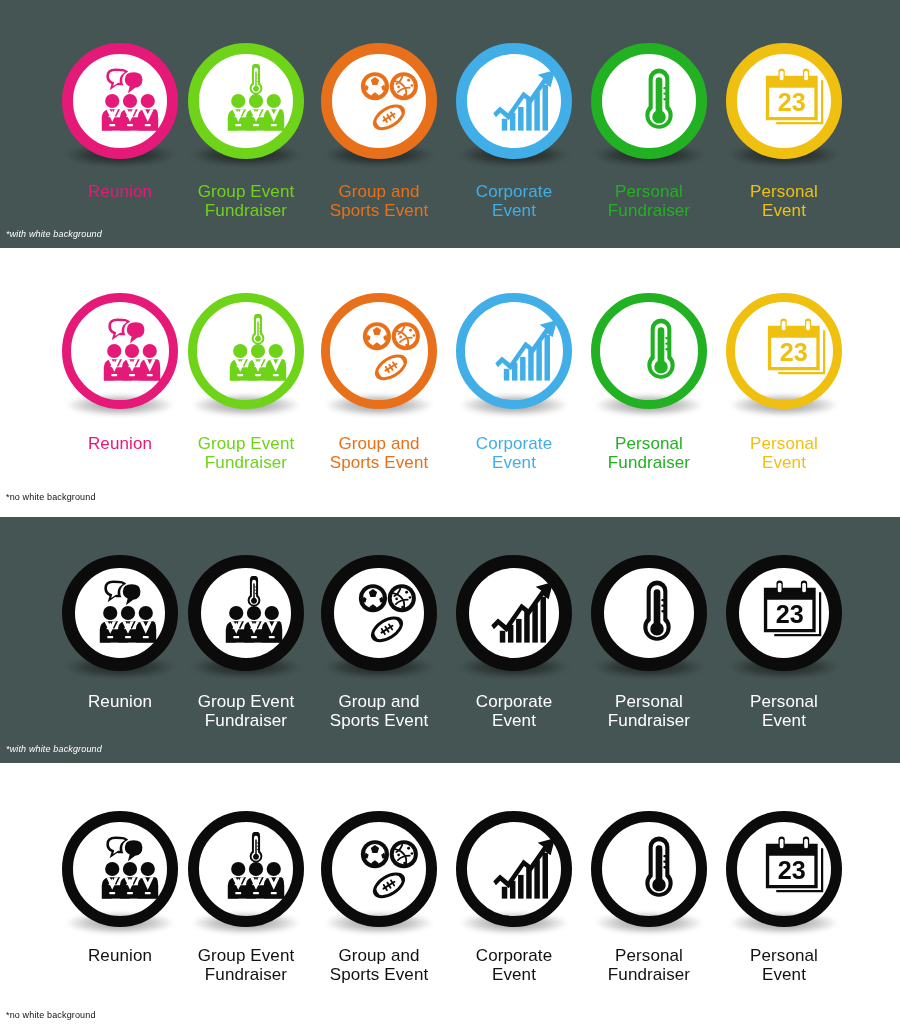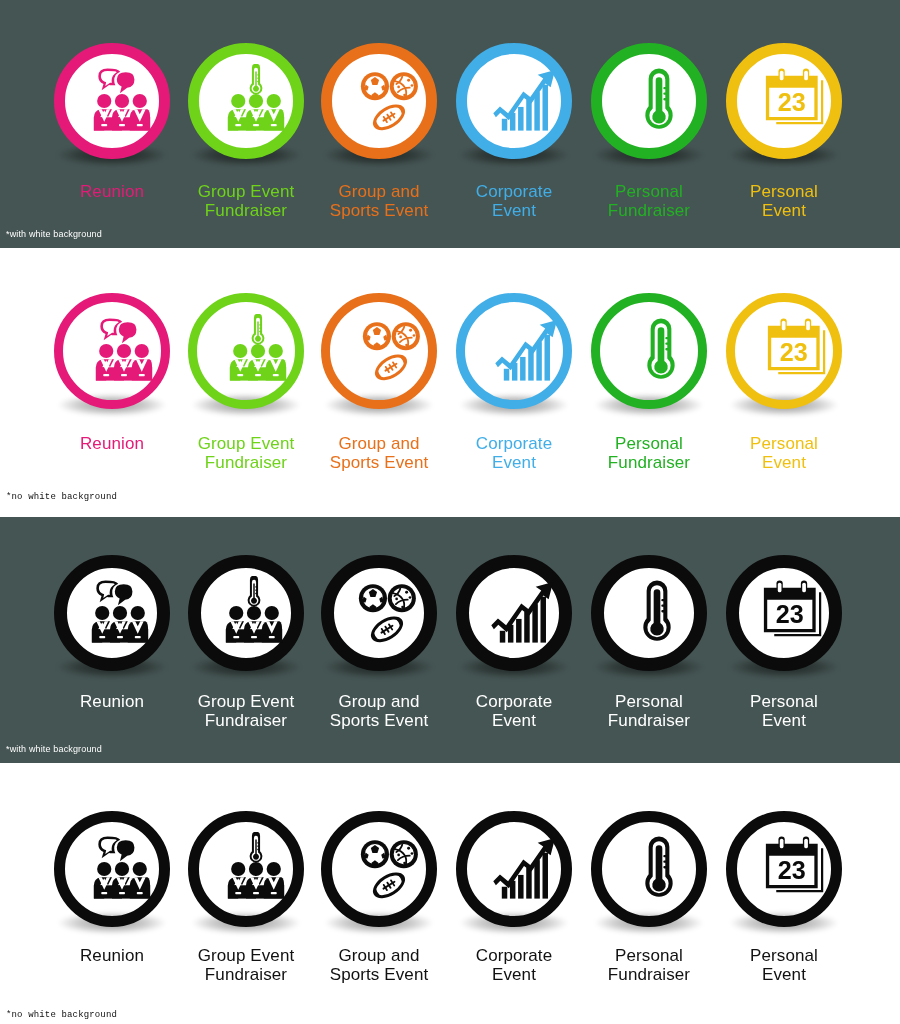--- a/index.html
+++ b/index.html
@@ -18,21 +18,21 @@
 
   #band1{top:0;height:248px;}
   #band2{top:248px;height:269px;}
   #band3{top:517px;height:246px;}
   #band4{top:763px;height:261px;}
   .cell{
     position:absolute;
     width:150px;
     text-align:center;
   }
-  .cell.c0{left:37px;}
+  .cell.c0{left:45px;}
   .cell.c1{left:171px;}
   .cell.c2{left:304px;}
   .cell.c3{left:439px;}
   .cell.c4{left:574px;}
   .cell.c5{left:709px;}
 
   .badge-wrap{
     position:relative;
     width:150px;height:126px;
     display:flex;align-items:center;justify-content:center;
@@ -86,22 +86,22 @@
     white-space:pre-line;
   }
 
   .footnote{
     position:absolute;
     left:6px;
     font-size:9px;
     letter-spacing:.15px;
     font-weight:400;
   }
-  .footnote.onDark{color:#ffffff;}
-  .footnote.onLight{color:#111111;font-family:Liberation Mono, monospace;}
+  .footnote.onDark{color:#ffffff;font-style:italic;}
+  .footnote.onLight{color:#111111;}
 </style>
 </head>
 <body>
 
 <div class="sheet">
 
   <div class="band dark" id="band1"></div>
   <div class="band light" id="band2"></div>
   <div class="band dark" id="band3"></div>
   <div class="band light" id="band4"></div>

